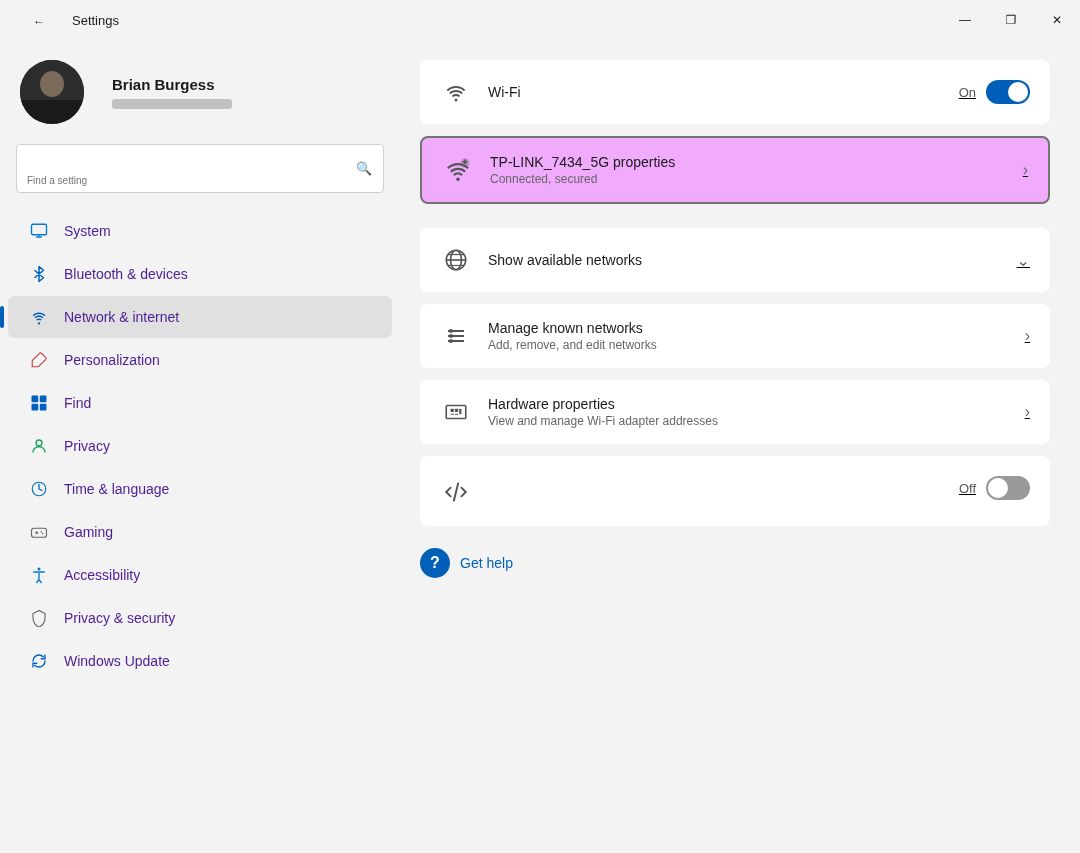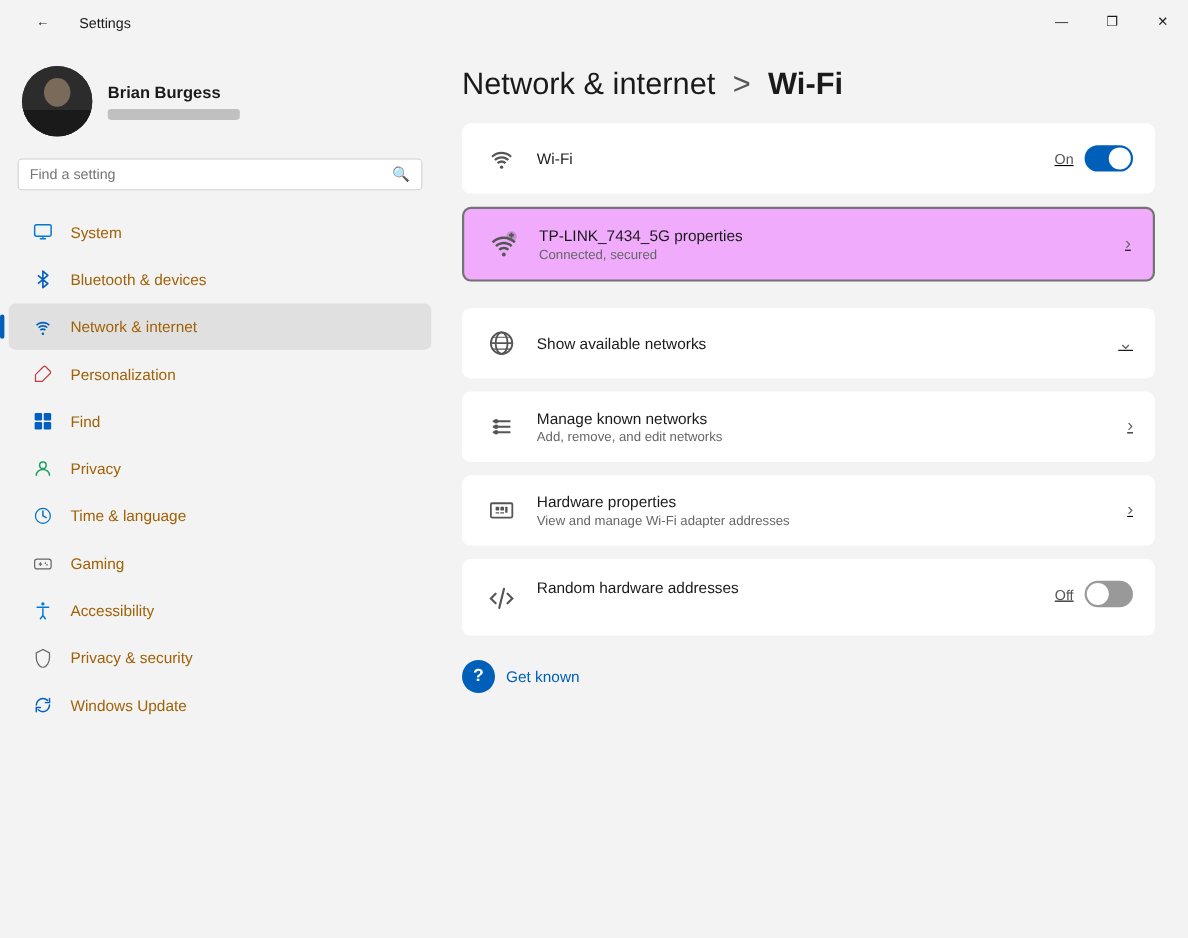--- a/index.html
+++ b/index.html
@@ -64,21 +64,21 @@
       display: flex;
       flex-direction: column;
       padding: 10px 0;
       flex-shrink: 0;
       overflow-y: auto;
     }
 
     .sidebar-user {
       display: flex;
       align-items: center;
-      gap: 14px;
+      gap: 28px;
       padding: 10px 20px 20px 20px;
     }
     .avatar {
       width: 64px;
       height: 64px;
       border-radius: 50%;
       background: #2c2c2c;
       overflow: hidden;
       flex-shrink: 0;
       display: flex;
@@ -110,37 +110,38 @@
       background: #fff;
       border: 1px solid #d0d0d0;
       border-radius: 4px;
       padding: 6px 10px;
       gap: 8px;
     }
     .search-input {
       border: none;
       outline: none;
       background: transparent;
-      font-size: 13px;
+      font-size: 10px;
       color: #b91c1c;
       flex: 1;
+      margin-top: 24px;
     }
     .search-icon-svg {
       color: #555;
       font-size: 13px;
     }
 
     .nav-item {
       display: flex;
       align-items: center;
       gap: 14px;
       padding: 10px 20px;
       cursor: pointer;
       font-size: 14px;
-      color: #a16207;
+      color: #4c1d95;
       border-radius: 6px;
       margin: 1px 8px;
       position: relative;
     }
     .nav-item.active {
       background: #e0e0e0;
     }
     .nav-item.active::before {
       content: '';
       position: absolute;
@@ -419,25 +420,20 @@
               <path d="M4 20v-5h5" stroke="#0060c0" stroke-width="1.8" fill="none" stroke-linecap="round"></path>
             </svg>
           </span>
           <span class="nav-label">Windows Update</span>
         </div>
       </div>
   </div>
 
   <div class="content">
 
-    <div class="page-header">
-      <span>Network &amp; internet</span>
-      <span class="sep">&gt;</span>
-      <span class="bold">Wi-Fi</span>
-    </div>
 
     <div class="card">
       <div class="card-row">
         <div class="row-icon">
           <svg width="24" height="24" viewBox="0 0 24 24" fill="none" xmlns="http://www.w3.org/2000/svg">
             <path d="M12 18.5a1.5 1.5 0 1 0 0 3 1.5 1.5 0 0 0 0-3z" fill="#555"></path>
             <path d="M12 14c-1.6 0-3.1.6-4.2 1.7l1.4 1.4c.8-.8 1.8-1.2 2.8-1.2s2 .4 2.8 1.2l1.4-1.4C15.1 14.6 13.6 14 12 14z" fill="#555"></path>
             <path d="M12 10c-2.6 0-5 1-6.8 2.8l1.4 1.4C8 12.8 9.9 12 12 12s4 .8 5.4 2.2l1.4-1.4C17 10.9 14.6 10 12 10z" fill="#555"></path>
             <path d="M12 6C8.4 6 5.1 7.4 2.6 9.8l1.4 1.4C6.3 9 9.1 8 12 8s5.7 1 7.9 3.2l1.4-1.4C18.9 7.4 15.6 6 12 6z" fill="#555"></path>
           </svg>
@@ -543,31 +539,30 @@
     <div class="card">
       <div class="card-row" style="align-items: flex-start; padding-top: 18px; padding-bottom: 18px;">
         <div class="row-icon" style="margin-top: 2px;">
           <svg width="26" height="26" viewBox="0 0 24 24" fill="none">
             <path d="M7 16l-4-4 4-4" stroke="#555" stroke-width="1.8" fill="none" stroke-linecap="round"></path>
             <path d="M17 8l4 4-4 4" stroke="#555" stroke-width="1.8" fill="none" stroke-linecap="round"></path>
             <path d="M14 4l-4 16" stroke="#555" stroke-width="1.8" stroke-linecap="round"></path>
           </svg>
         </div>
         <div class="row-text">
-          <div class="row-title">Random hardware addresses</div>
         </div>
         <div class="row-right" style="margin-top: 2px;">
           <span class="off-label">Off</span>
           <div class="toggle off">
             <div class="toggle-thumb"></div>
           </div>
         </div>
       </div>
     </div>
 
     <div style="display: flex; align-items: center; gap: 10px; padding: 10px 0;">
       <div style="width: 30px; height: 30px; border-radius: 50%; background: #005fb8; display: flex; align-items: center; justify-content: center;">
         <span style="color: #fff; font-size: 16px; font-weight: bold;">?</span>
       </div>
-      <a href="#" style="color: #005fb8; text-decoration: none; font-size: 14px;">Get known</a>
+      <a href="#" style="color: #005fb8; text-decoration: none; font-size: 14px;">Get help</a>
     </div>
   </div>
 </div>
 
 </body></html>

